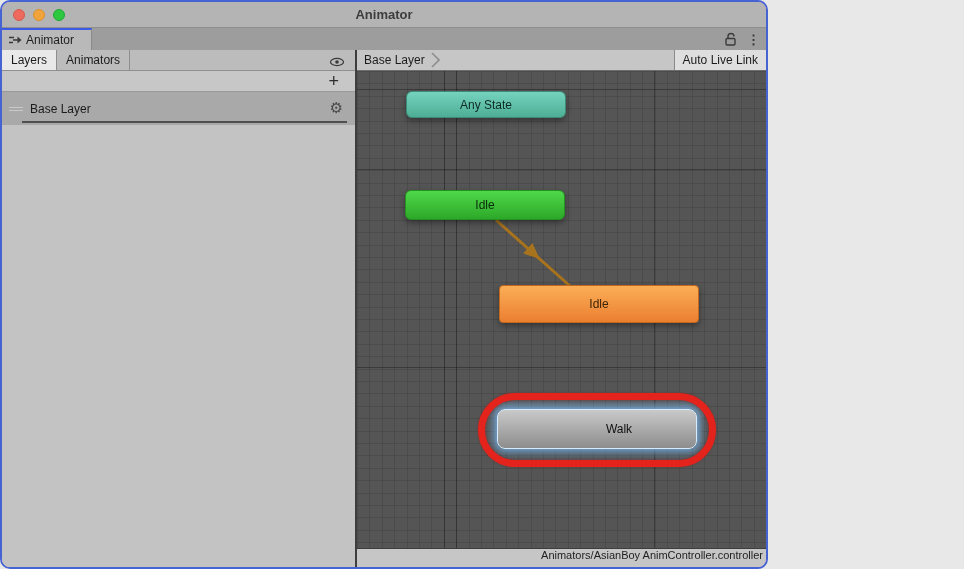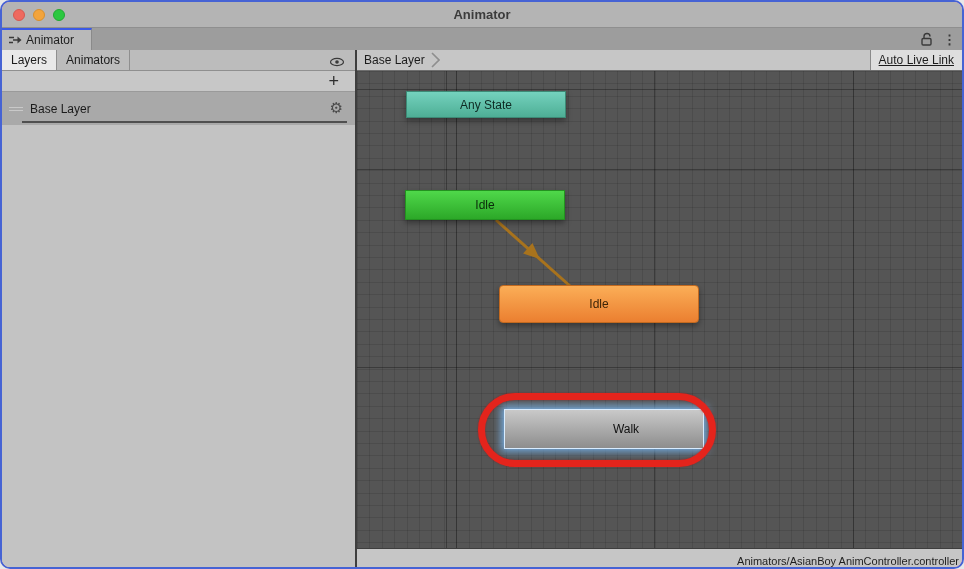--- a/index.html
+++ b/index.html
@@ -1,18 +1,18 @@
 <!DOCTYPE html>
 <html><head>
 <meta charset="utf-8">
 <style>
   * { margin:0; padding:0; box-sizing:border-box; }
   html,body { background:#e8e8e8; font-family:"Liberation Sans", sans-serif; }
   .window {
-    position:relative; width:964px; height:569px;
+    position:relative; width:768px; height:569px;
     border:2px solid #4663d4; border-radius:10px; overflow:hidden;
     background:#f9a8d4; display:flex; flex-direction:column;
   }
   
   .titlebar {
     height:26px; flex:0 0 26px; background:#b4b4b4;
     display:flex; align-items:center; position:relative;
     border-bottom:1px solid #8f8f8f;
   }
   .traffic-lights { display:flex; gap:8px; padding-left:11px; }
@@ -76,66 +76,66 @@
   .right-col { flex:1; display:flex; flex-direction:column; min-width:0; }
   .toolbar {
     height:21px; flex:0 0 21px; background:#c6c6c6;
     border-bottom:1px solid #6e6e6e; display:flex; align-items:center; position:relative;
   }
   .breadcrumb { display:flex; align-items:center; height:100%; padding-left:7px; font-size:12px; color:#1c1c1c; }
   .crumb-chevron { margin-left:6px; }
   .auto-live-link {
     position:absolute; right:0; top:0; height:100%; padding:8px 8px;
     background:#dedede; border-left:1px solid #8a8a8a;
-    display:flex; align-items:center; font-size:12px; color:#1c1c1c;text-decoration:underline;
+    display:flex; align-items:center; font-size:12px; color:#1c1c1c;
   }
   
   .canvas {
     flex:1; position:relative; overflow:hidden; background:#555;
     background-image:
       repeating-linear-gradient(to right,  rgba(0,0,0,0.30) 0 1px, transparent 1px 198.4px),
       repeating-linear-gradient(to bottom, rgba(0,0,0,0.30) 0 1px, transparent 1px 198.4px),
       repeating-linear-gradient(to right,  rgba(0,0,0,0.11) 0 1px, transparent 1px 12.4px),
       repeating-linear-gradient(to bottom, rgba(0,0,0,0.11) 0 1px, transparent 1px 12.4px);
     background-position: 99px 98px, 99px 98px, 0 0, 0 0;
   }
   .node {
     position:absolute; display:flex; align-items:center; justify-content:center;
-    font-size:12px; border-radius:0;
+    font-size:12px; border-radius:6px;
     box-shadow:0 3px 6px rgba(0,0,0,0.38);
   }
   .node-any-state {
     left:49px; top:20px; width:160px; height:27px;
     background:linear-gradient(#74d2be,#4eae95); border:1px solid #3d8a76; color:#0e2a23;
   }
   .node-entry {
     left:48px; top:119px; width:160px; height:30px;
     background:linear-gradient(#4fd84a,#2ca828); border:1px solid #239220; color:#0a2a0a;
   }
   .node-idle {
     left:142px; top:214px; width:200px; height:38px; border-radius:4px;
     background:linear-gradient(#fbae57,#eb7f30); border:1px solid #c2691f; color:#3c2407;
   }
   .node-walk {
-    left:147px; top:338px; width:200px; height:40px; border-radius:0;
+    left:140px; top:338px; width:200px; height:40px; border-radius:8px;
     background:linear-gradient(#c9c9c9,#8d8d8d); border:1px solid #d8ecff; color:#101010;
     box-shadow:0 0 8px 3px rgba(125,182,235,0.95), 0 3px 6px rgba(0,0,0,0.3);
     padding-left:44px;
   }
   .arrow-layer { position:absolute; left:0; top:0; pointer-events:none; }
   .red-annotation {
     position:absolute; left:121px; top:322px; width:238px; height:74px;
     border:7px solid #e4241c; border-radius:38px;
     filter: drop-shadow(0 0 1px rgba(160,0,0,.4));
     pointer-events:none;
   }
   
   .statusbar {
     height:19px; flex:0 0 19px; background:#c6c6c6; border-top:1px solid #3e3e3e;
-    display:flex; align-items:flex-end; justify-content:flex-end; padding-right:3px;
+    display:flex; align-items:flex-start; justify-content:flex-end; padding-right:3px;
     font-size:11px; color:#1e1e1e;
   }
 </style>
 </head>
 <body>
 
 <div class="window">
 
   <div class="titlebar">
     <div class="traffic-lights">

